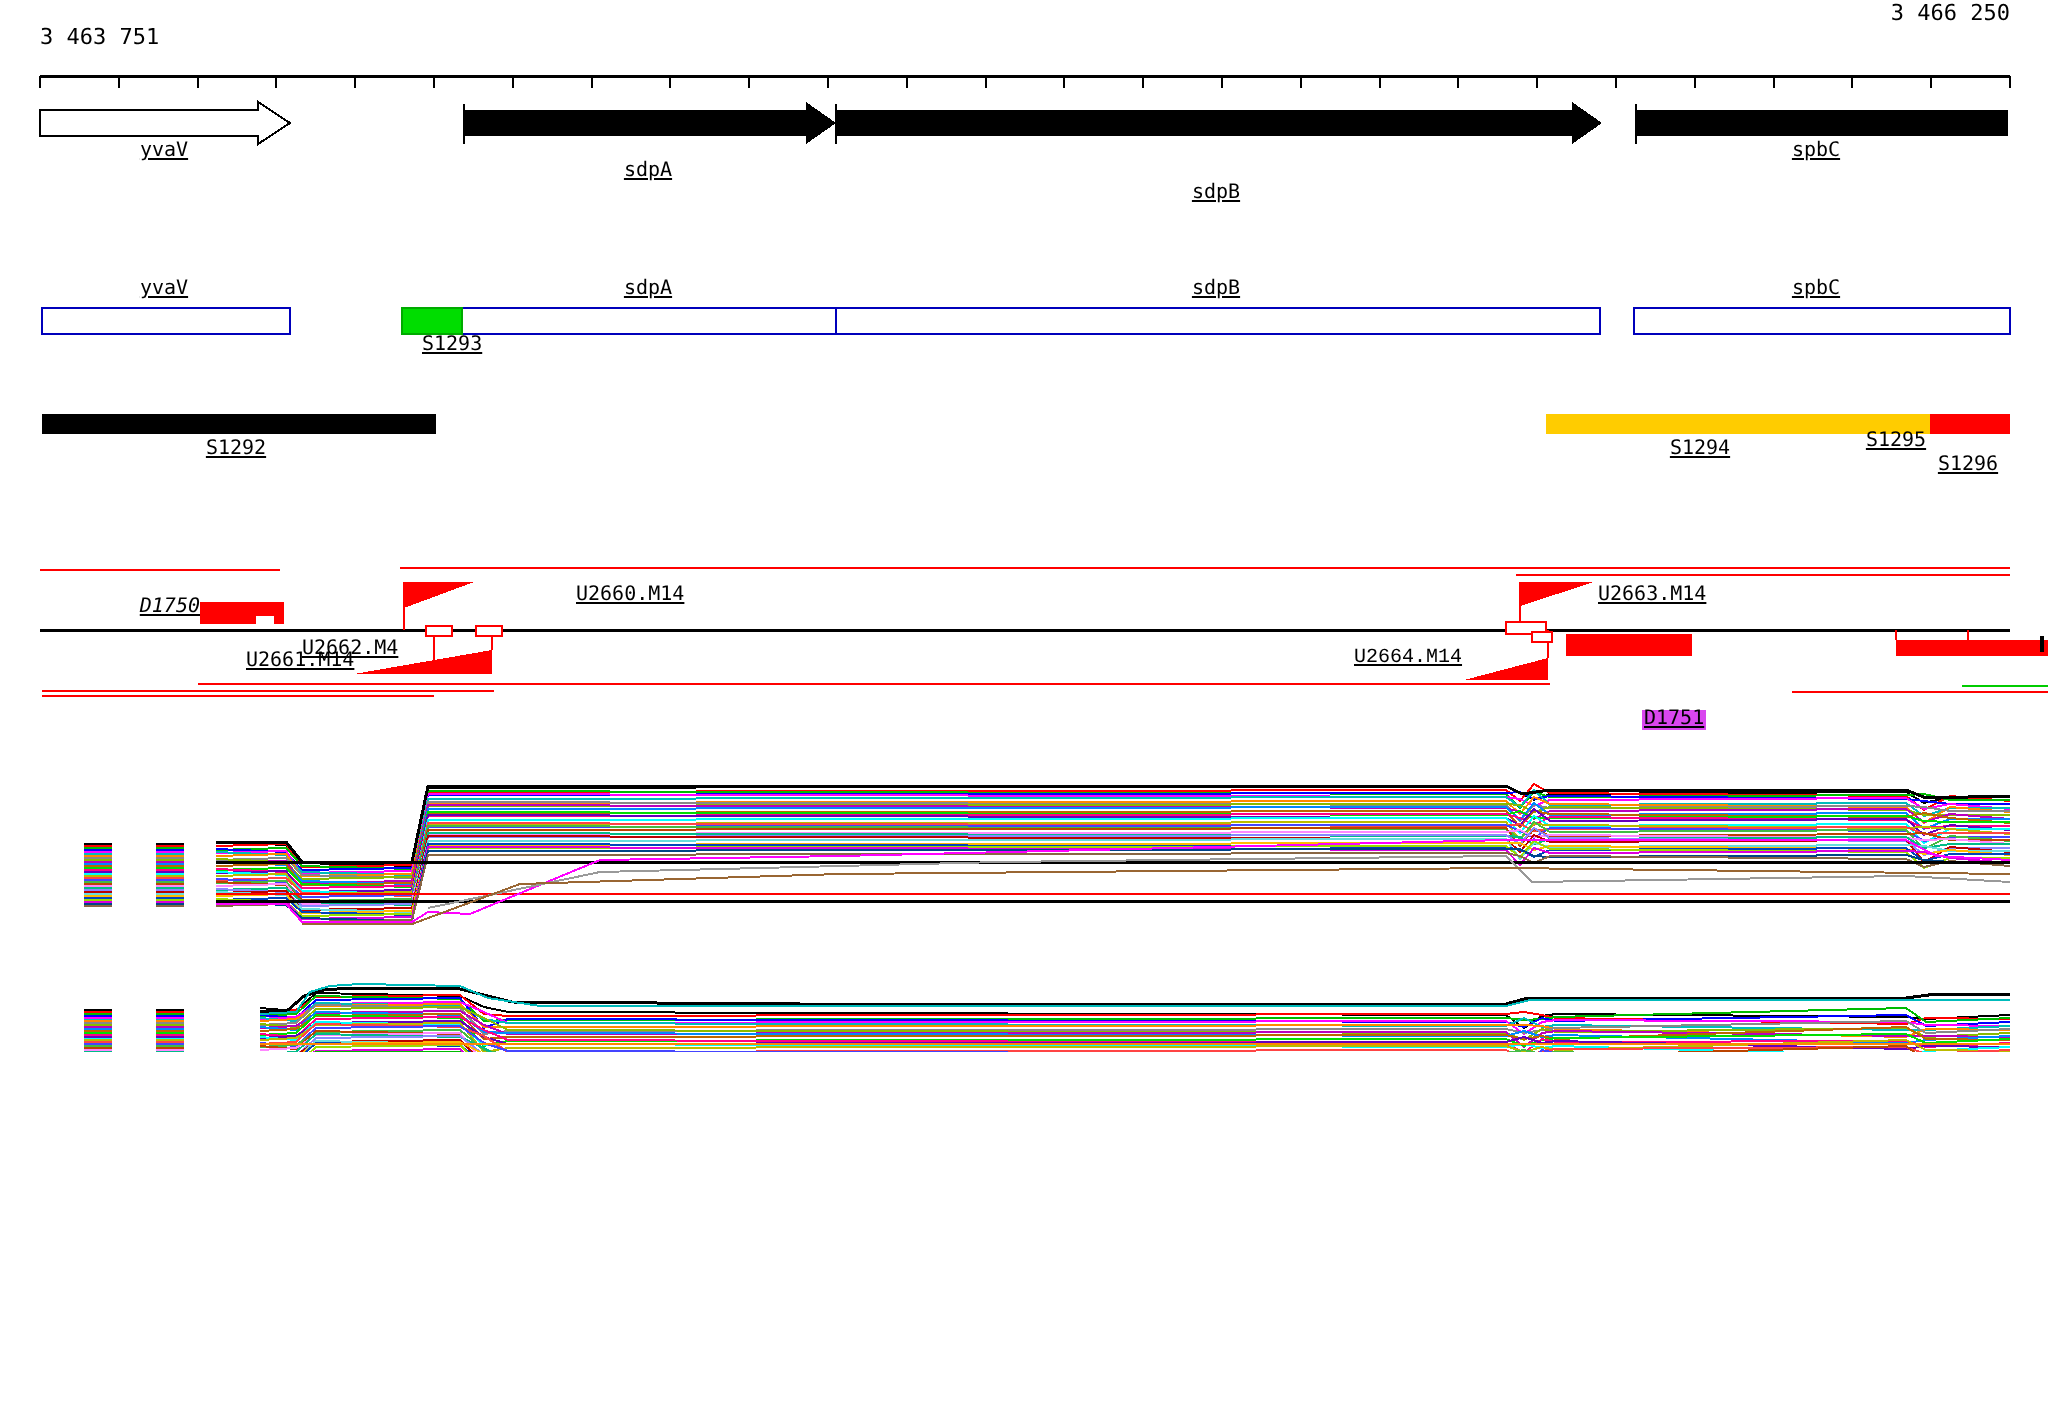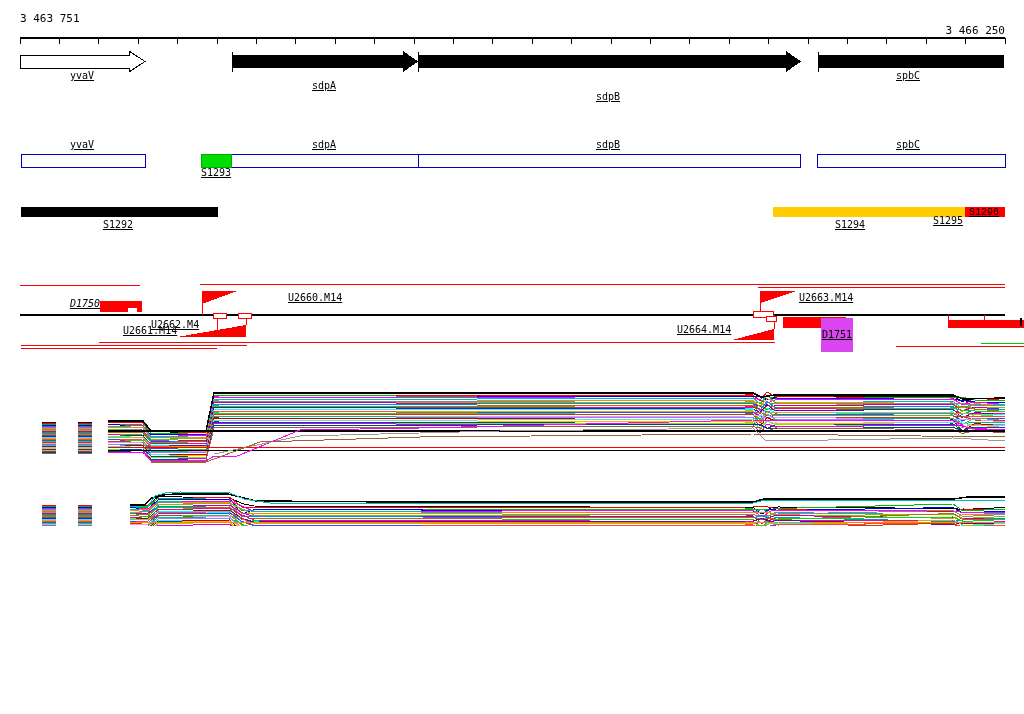--- a/index.html
+++ b/index.html
@@ -4,21 +4,21 @@
 <style>
   html,body{margin:0;padding:0;background:#fff;}
   #canvas{position:relative;width:1024px;height:526px;background:#fff;overflow:hidden;
           font-family:"DejaVu Sans Mono",monospace;}
   #gfx{position:absolute;left:0;top:0;}
   .coord{position:absolute;font:11px "DejaVu Sans Mono",monospace;color:#000;white-space:nowrap;}
   .lbl{position:absolute;font:10px "DejaVu Sans Mono",monospace;color:#000;
        text-decoration:underline;white-space:nowrap;line-height:10px;}
   .lbl.center{transform:translateX(-50%);}
   .lbl.right{transform:translateX(-100%);}
-  .lbl.whitebg{background:#d946ef;padding:12px 1px;}
+  .lbl.whitebg{background:#d946ef;padding:0 1px;margin-top:37px;}
 </style>
 </head>
 <body>
 
 <div id="canvas">
   <svg id="gfx" width="1024" height="714" shape-rendering="crispEdges">
       <g>
         <line x1="20" y1="38" x2="1005" y2="38" stroke="#000" stroke-width="1.5"></line>
         <line x1="20" y1="38" x2="20" y2="44" stroke="#000" stroke-width="1"></line>
         <line x1="59.4" y1="38" x2="59.4" y2="44" stroke="#000" stroke-width="1"></line>
@@ -367,36 +367,36 @@
         <line x1="80" y1="681" x2="96" y2="681" stroke="#000000" stroke-width="1"></line>
         <line x1="103" y1="658" x2="1005" y2="658" stroke="#000000" stroke-width="1"></line>
         <line x1="103" y1="664" x2="1005" y2="664" stroke="#000000" stroke-width="1"></line>
         <line x1="103" y1="681" x2="1005" y2="681" stroke="#000000" stroke-width="1"></line>
         <polyline points="103,678 140,678 146,675 153,668 160,663 228,662 242,666 258,670 277,672 500,672 800,671 900,671 950,670 1005,669" fill="none" stroke="#ff0000" stroke-width="2"></polyline>
         <polyline points="103,681 140,680 150,672 160,667 228,666 250,671 277,676 500,677 800,678 900,677 955,674 1005,672" fill="none" stroke="#000000" stroke-width="1.5"></polyline>
         <polyline points="103,679 142,679 150,670 157,665 228,664 262,671 277,674 600,675 900,676 980,672 1005,671" fill="none" stroke="#000000" stroke-width="1"></polyline>
       </g>
     </svg>
   <div class="coord" style="left:20px;top:12px">3 463 751</div>
-  <div class="coord" style="right:19px;top:24px">3 466 250</div>
+  <div class="coord" style="right:19px;top:0">3 466 250</div>
   <div id="labels">
       <div class="lbl center" style="left: 82px; top: 71px;">yvaV</div>
       <div class="lbl center" style="left: 324px; top: 81px;">sdpA</div>
       <div class="lbl center" style="left: 608px; top: 92px;">sdpB</div>
       <div class="lbl center" style="left: 908px; top: 71px;">spbC</div>
       <div class="lbl center" style="left: 82px; top: 140px;">yvaV</div>
       <div class="lbl center" style="left: 324px; top: 140px;">sdpA</div>
       <div class="lbl center" style="left: 608px; top: 140px;">sdpB</div>
       <div class="lbl center" style="left: 908px; top: 140px;">spbC</div>
-      <div class="lbl" style="left: 201px; top: 168px;">S1293</div>
+      <div class="lbl" style="left: 211px; top: 168px;">S1293</div>
       <div class="lbl center" style="left: 118px; top: 220px;">S1292</div>
       <div class="lbl center" style="left: 850px; top: 220px;">S1294</div>
       <div class="lbl center" style="left: 948px; top: 216px;">S1295</div>
-      <div class="lbl center" style="left: 984px; top: 208px; font-family: Liberation Mono, monospace;">S1296</div>
+      <div class="lbl center" style="left: 984px; top: 228px;">S1296</div>
       <div class="lbl right" style="left: 100px; top: 299px; font-style: italic;">D1750</div>
       <div class="lbl" style="left: 240px; top: 293px; padding-left: 48px;">U2660.M14</div>
       <div class="lbl" style="left: 123px; top: 326px;">U2661.M14</div>
       <div class="lbl" style="left: 151px; top: 320px; text-align: right;">U2662.M4</div>
       <div class="lbl" style="left: 799px; top: 293px;">U2663.M14</div>
-      <div class="lbl" style="left: 677px; top: 325px;">U2664.M14</div>
+      <div class="lbl" style="left: 677px; top: 325px; font-family: Liberation Mono, monospace;">U2664.M14</div>
       <div class="lbl whitebg" style="left: 821px; top: 318px;">D1751</div>
     </div>
 </div>
 
 </body></html>

